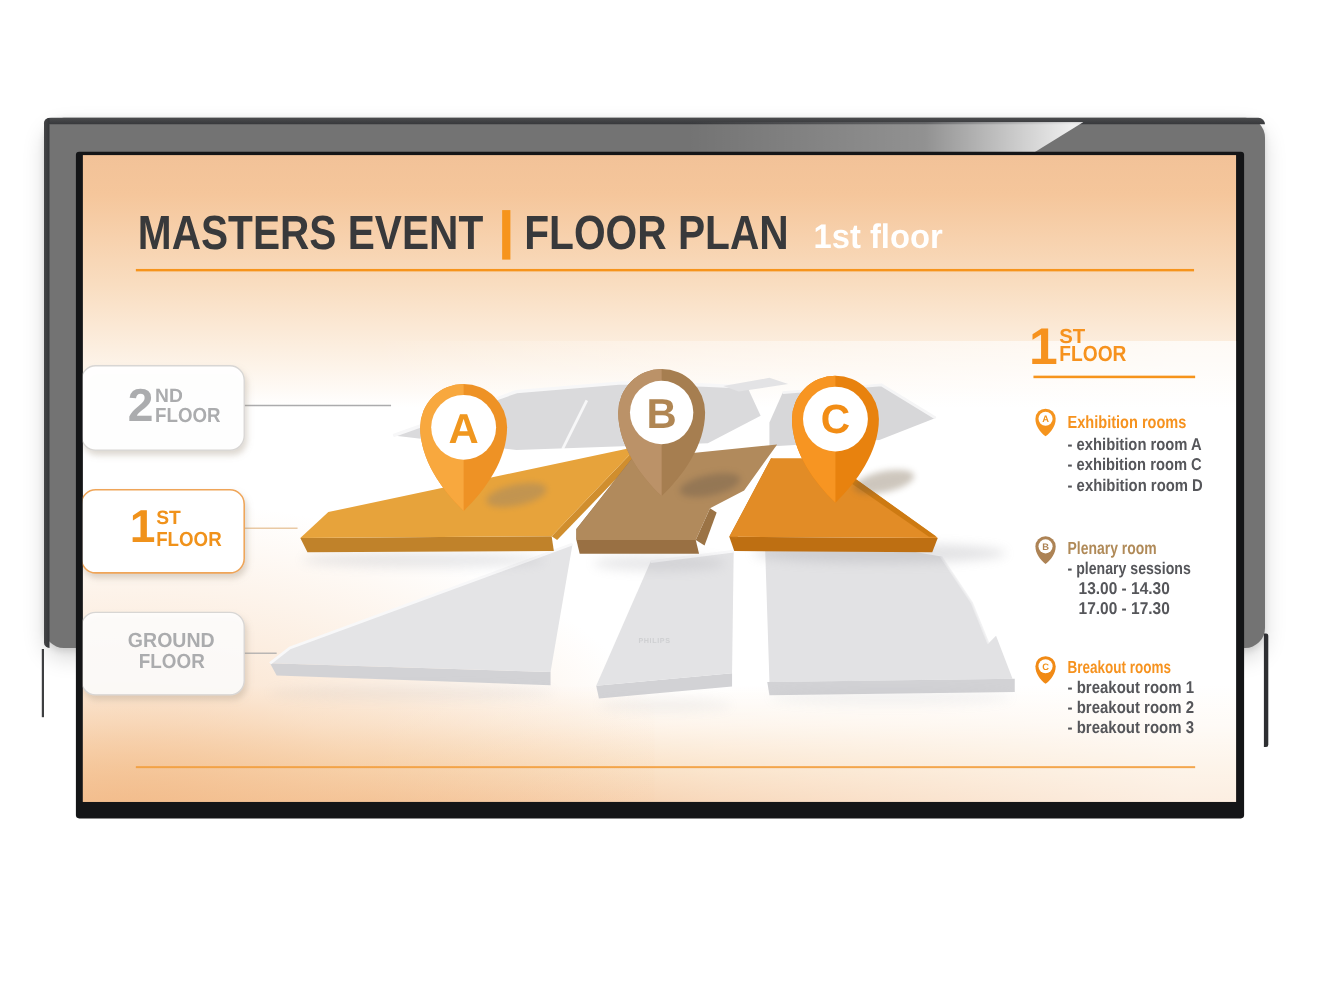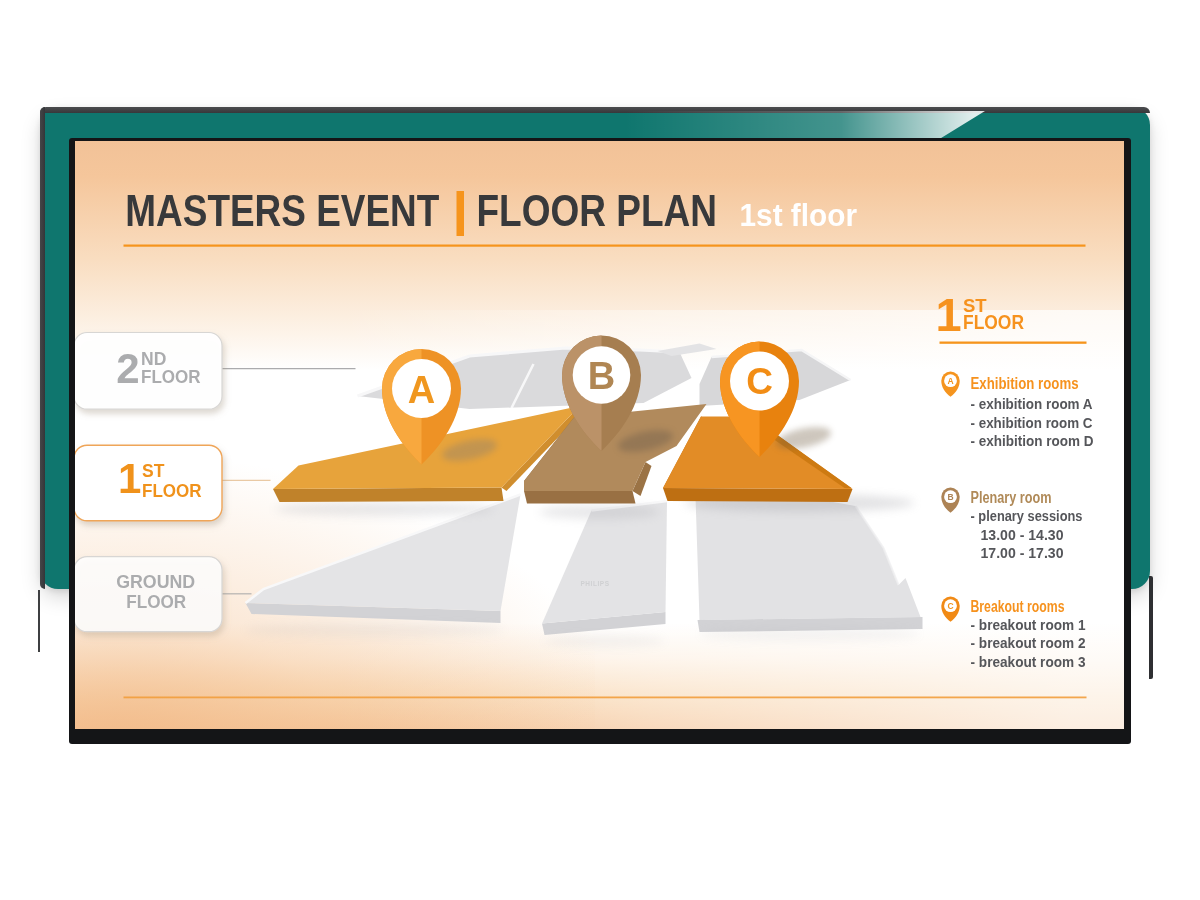--- a/index.html
+++ b/index.html
@@ -1,19 +1,19 @@
 <!DOCTYPE html>
 <html><head>
 <meta charset="utf-8">
 <style>
   html,body{margin:0;padding:0;background:#ffffff;}
   #page{position:relative;width:1200px;height:900px;background:#ffffff;overflow:hidden;
         font-family:"Liberation Sans", sans-serif;}
   #monitor{position:absolute;left:40px;top:107px;width:1110px;height:482px;
-        background:#0f766e;border-radius:18px;
+        background:#737373;border-radius:18px;
         box-shadow:0 9px 20px rgba(0,0,0,0.15), 0 2px 6px rgba(0,0,0,0.10);}
   #bezeltop{position:absolute;left:0;top:0;width:100%;height:6px;background:linear-gradient(180deg,#4b4c4e,#37383b);border-radius:7px 7px 0 0;}
   #bezelleft{position:absolute;left:0;top:0;width:5px;height:100%;background:linear-gradient(90deg,#454648,#343639);border-radius:7px 0 0 7px;}
   #reflect{position:absolute;left:585px;top:4px;width:360px;height:31px;
         background:linear-gradient(90deg, rgba(255,255,255,0) 0%, rgba(255,255,255,0.22) 60%, rgba(255,255,255,0.88) 97%);
         clip-path:polygon(0 0,100% 0,86% 100%,0 100%);}
   #glass{position:absolute;left:29px;top:31px;width:1062px;height:606px;background:#141517;border-radius:3px;}
   #screen{position:absolute;left:35px;top:34px;width:1049px;height:588px;overflow:hidden;}
   #sidebtn{position:absolute;right:-3px;top:469px;width:4px;height:103px;background:#2e2f32;border-radius:0 2px 2px 0;}
   #leftridge{position:absolute;left:-2px;top:483px;width:2px;height:62px;background:#3e3f41;}

